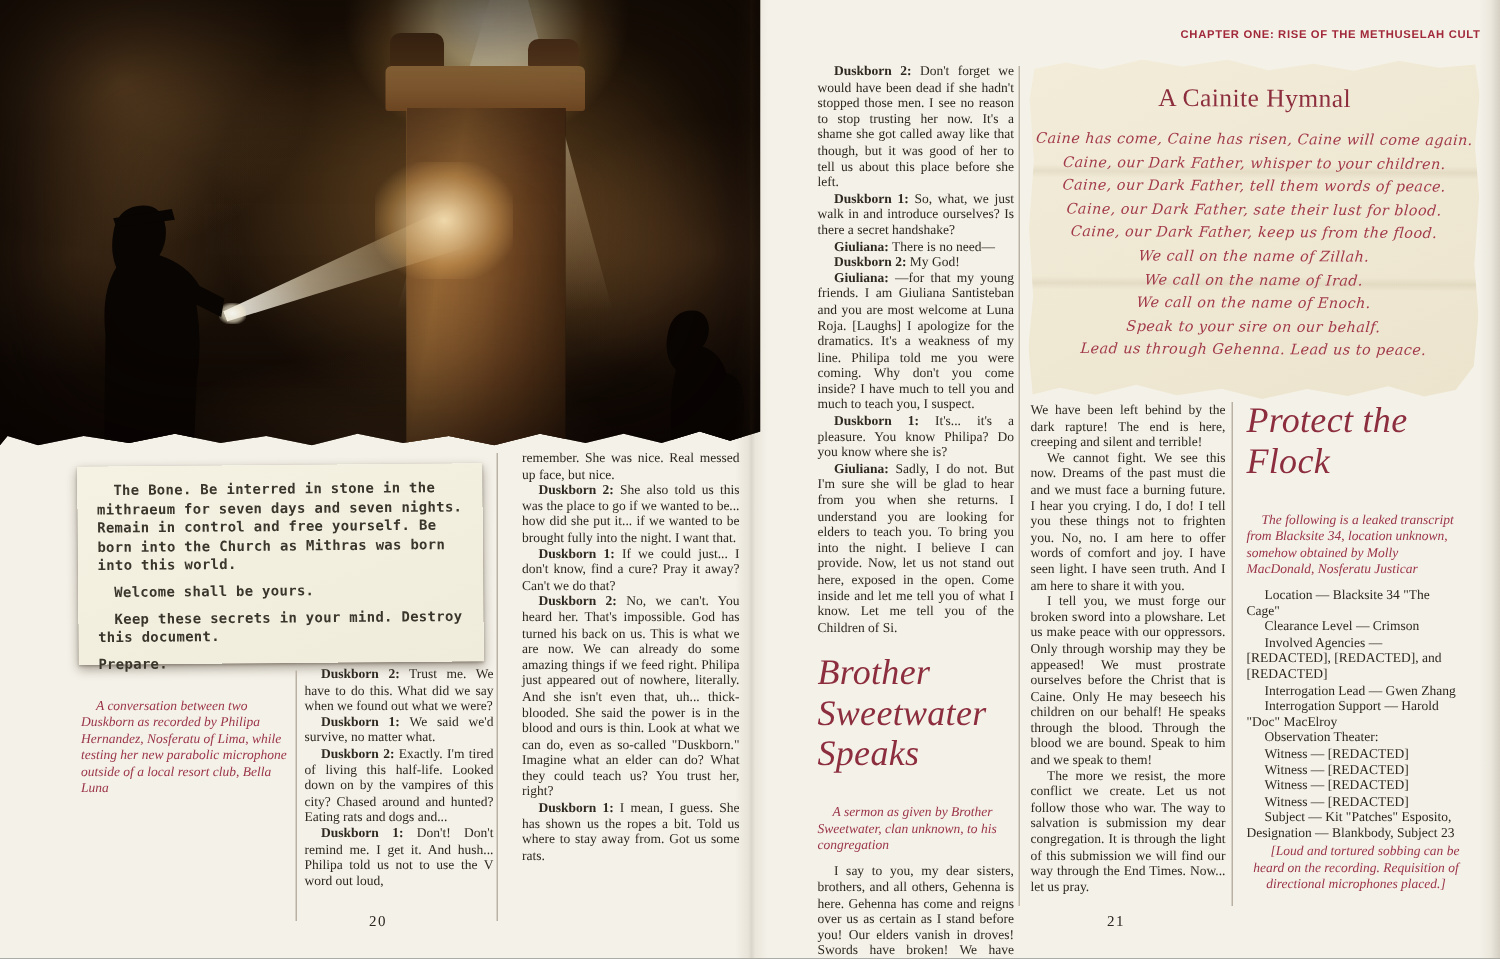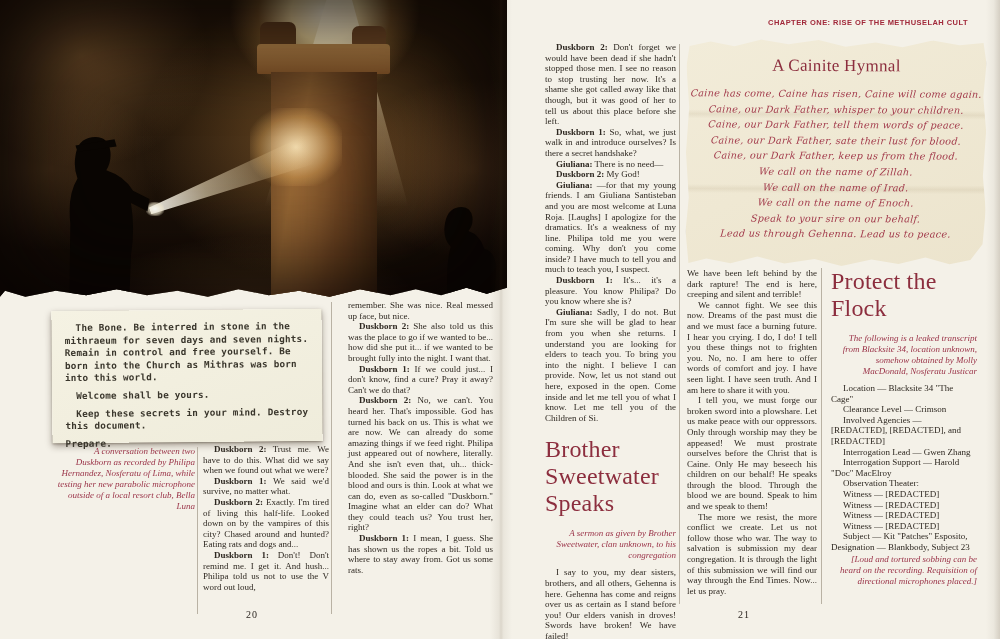--- a/index.html
+++ b/index.html
@@ -14,21 +14,21 @@
     position:absolute; left:490px; top:0; width:22px; height:639px;
     background:linear-gradient(to right, rgba(70,50,25,0) 0%, rgba(70,50,25,0.07) 40%, rgba(70,50,25,0.14) 50%, rgba(70,50,25,0.06) 62%, rgba(70,50,25,0) 100%);
     pointer-events:none;
   }
   .page-edge-right {
     position:absolute; right:0; top:0; width:14px; height:639px;
     background:linear-gradient(to right, rgba(70,50,25,0) 0%, rgba(70,50,25,0.05) 55%, rgba(70,50,25,0.18) 100%);
     pointer-events:none;
   }
   .chapter-header {
-    position:absolute; left:537px; top:18px; width:431px;
+    position:absolute; left:556px; top:18px; width:431px;
     text-align:right; font-family:"Liberation Sans", sans-serif;
     font-size:7.5px; font-weight:bold; letter-spacing:0.45px; color:#a1293a;
   }
   .page-num { position:absolute; top:609px; font-size:10px; font-weight:normal; letter-spacing:1px; color:#2b2520; }
   .page-num.left { left:246px; }
   .page-num.right { left:738px;text-align:center; }
 
   
   .photo {
     position:absolute; left:0; top:0; width:507px; height:306px;
@@ -93,26 +93,26 @@
   .col-r2 { left:687px; top:268px; width:130px; }
   .col-r3 { left:831px; top:268px; width:146px; text-align:left; }
   .vrule { position:absolute; width:1px; background:#b9b2a4; }
   .vrule.l1 { left:197px; top:447px; height:167px; }
   .vrule.l2 { left:331px; top:302px; height:312px; }
   .vrule.r1 { left:679px; top:44px;  height:560px; }
   .vrule.r2 { left:821px; top:268px; height:336px; }
 
   .section-heading {
     font-size:24px; line-height:27px; color:#8c2e3e; font-weight:normal;
-    text-align:left; margin-bottom:11px; letter-spacing:0.2px;
+    text-align:left; margin-bottom:11px; letter-spacing:0.2px;font-style:italic;
   }
   .section-heading.mt { margin-top:13px; }
   .section-intro {
     font-style:italic; color:#9a3348; font-size:9px; line-height:11px;
-    text-align:right; text-indent:10px; margin-bottom:6px;
+    text-align:left; text-indent:10px; margin-bottom:6px;margin-top:19px;
   }
   .para { text-indent:11px; }
   .para.noindent { text-indent:0; }
   .speaker { font-weight:bold; }
 
   
   .hymnal {
     position:absolute; left:686px; top:40px; width:300px; height:226px;
     background:
       linear-gradient(to bottom, rgba(120,95,50,0) 31%, rgba(120,95,50,0.09) 33%, rgba(120,95,50,0) 35%),
@@ -127,21 +127,21 @@
   .hymn-line {
     font-family:"DejaVu Serif", serif; font-style:italic;
     font-size:9.6px; line-height:15.6px; color:#a23a4b; letter-spacing:0.3px;
     transform:skewX(-4deg);
   }
 
   
   .transcript-line { text-indent:12px; }
   .transcript-footnote {
     font-style:italic; color:#9a3348; text-indent:12px; margin-top:1px;
-    font-size:9px; line-height:11px; text-align:right;
+    font-size:9px; line-height:11px; text-align:center;
   }
 </style>
 </head>
 <body>
 
 <div class="spread">
 
   <div class="photo">
     <div class="light-shaft"></div>
     <div class="pillar-bump-l"></div>

